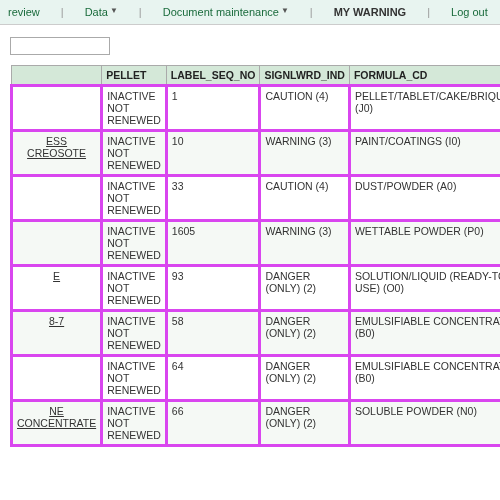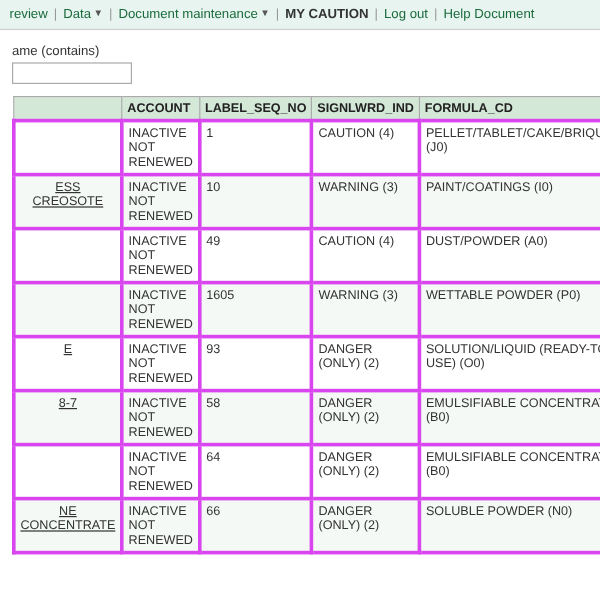--- a/index.html
+++ b/index.html
@@ -12,21 +12,21 @@
       overflow: hidden;
     }
 
     
     .navbar {
       background: #e8f4f0;
       border-bottom: 1px solid #ccc;
       padding: 6px 8px;
       display: flex;
       align-items: center;
-      gap: 4px;
+      gap: 20px;
       font-size: 11px;
       color: #333;
     }
     .navbar a, .navbar span {
       color: #1a6b3c;
       cursor: pointer;
       text-decoration: none;
       white-space: nowrap;
     }
     .navbar .sep {
@@ -118,39 +118,38 @@
   <span class="dropdown-trigger">
     <a>Data</a>
     <span class="caret">▼</span>
   </span>
   <span class="sep">|</span>
   <span class="dropdown-trigger">
     <a>Document maintenance</a>
     <span class="caret">▼</span>
   </span>
   <span class="sep">|</span>
-  <span class="my-account">MY CAUTION</span>
+  <span class="my-account">MY WARNING</span>
   <span class="sep">|</span>
   <a>Log out</a>
   <span class="sep">|</span>
   <a>Help Document</a>
 </div>
 
 <div class="main">
 
   <div class="search-section">
-    <label class="search-label">ame (contains)</label>
     <input class="search-input" type="text" style="">
   </div>
 
   <table class="data-table">
     <thead>
       <tr>
         <th class="col-name"></th>
-        <th class="col-status">ACCOUNT</th>
+        <th class="col-status">PELLET</th>
         <th class="col-label">LABEL_SEQ_NO</th>
         <th class="col-sign">SIGNLWRD_IND</th>
         <th class="col-formula">FORMULA_CD</th>
 
       </tr>
     </thead>
     <tbody id="table-body">
     <tr>
           <td></td>
           <td>INACTIVE NOT RENEWED</td>
@@ -161,21 +160,21 @@
         <tr>
           <td class="link-cell">ESS CREOSOTE</td>
           <td>INACTIVE NOT RENEWED</td>
           <td>10</td>
           <td>WARNING (3)</td>
           <td>PAINT/COATINGS (I0)</td>
         </tr>
         <tr>
           <td></td>
           <td>INACTIVE NOT RENEWED</td>
-          <td>49</td>
+          <td>33</td>
           <td>CAUTION (4)</td>
           <td>DUST/POWDER (A0)</td>
         </tr>
         <tr>
           <td></td>
           <td>INACTIVE NOT RENEWED</td>
           <td>1605</td>
           <td>WARNING (3)</td>
           <td>WETTABLE POWDER (P0)</td>
         </tr>

